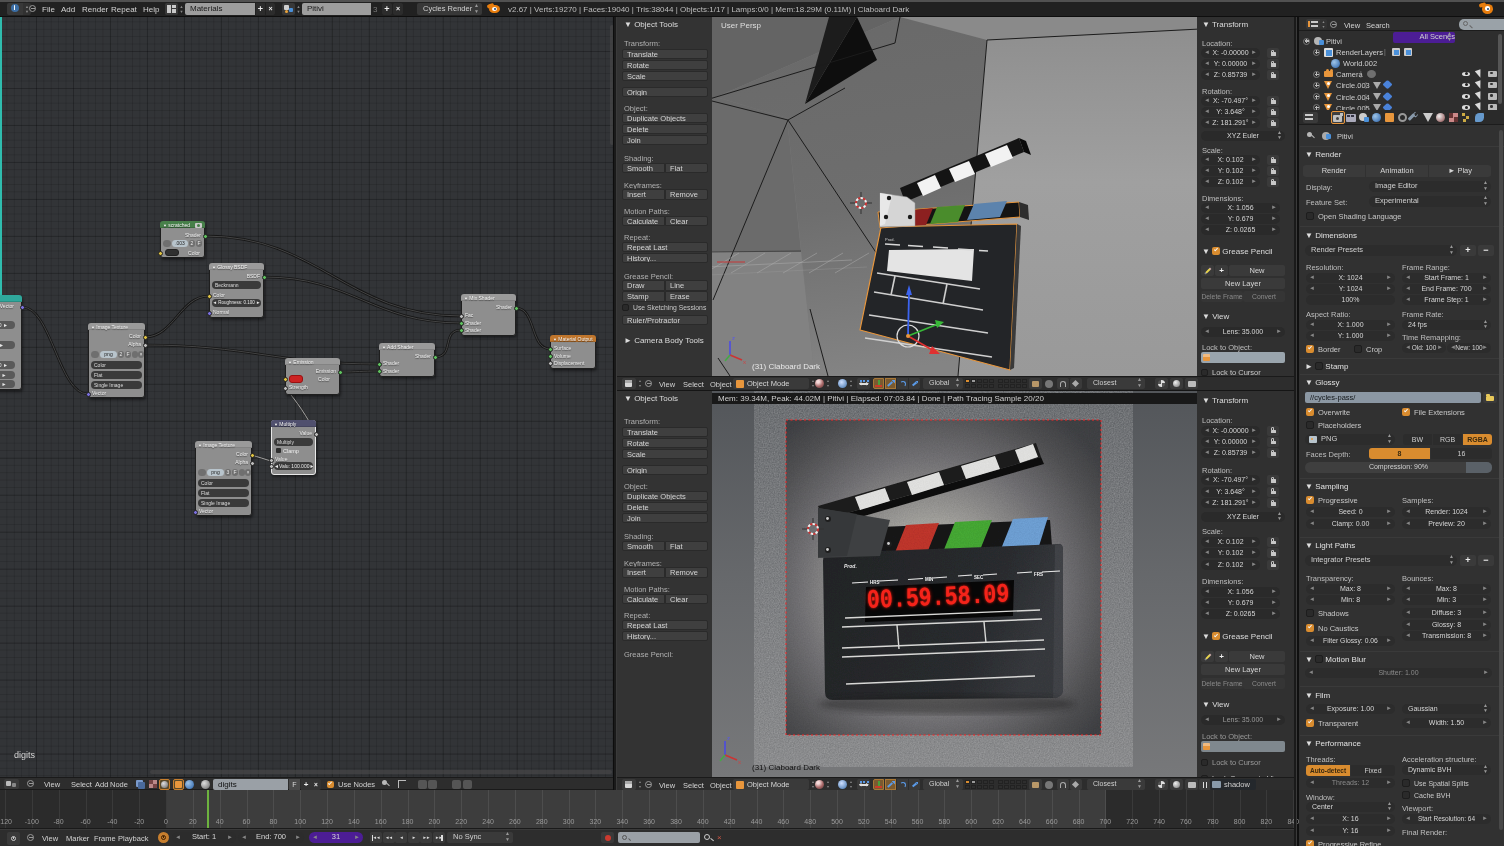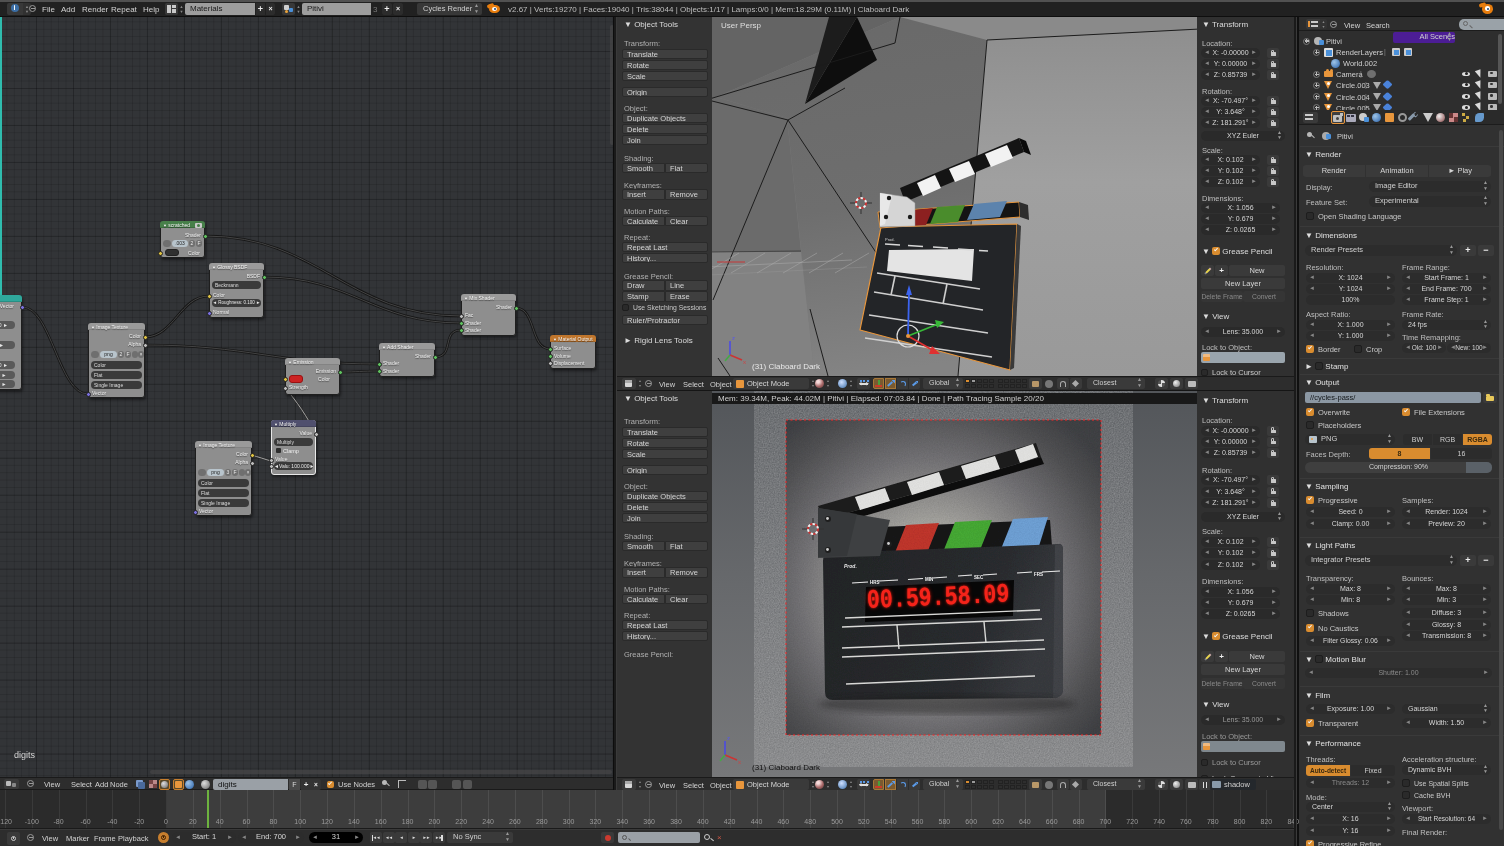--- a/index.html
+++ b/index.html
@@ -313,21 +313,21 @@
 <div class="t" style="left:624px;top:233px;font-size:7.5px;color:#b0b0b0;font-weight:normal;">Repeat:</div>
 <div class="b" style="left:622px;top:241.5px;width:86px;height:10.5px;background:#3f3f3f;border-radius:2px;font-size:7.5px;color:#d5d5d5;text-align:left;line-height:10.5px;padding-left:4px;border:1px solid #2a2a2a;box-sizing:border-box">Repeat Last</div>
 <div class="b" style="left:622px;top:252.5px;width:86px;height:10.5px;background:#3f3f3f;border-radius:2px;font-size:7.5px;color:#d5d5d5;text-align:left;line-height:10.5px;padding-left:4px;border:1px solid #2a2a2a;box-sizing:border-box">History...</div>
 <div class="t" style="left:624px;top:272px;font-size:7.5px;color:#b0b0b0;font-weight:normal;">Grease Pencil:</div>
 <div class="b" style="left:622px;top:280px;width:43px;height:10.5px;background:#3f3f3f;border-radius:2px;font-size:7.5px;color:#d5d5d5;text-align:left;line-height:10.5px;padding-left:4px;border:1px solid #2a2a2a;box-sizing:border-box;border-radius:2px 0 0 2px">Draw</div>
 <div class="b" style="left:665px;top:280px;width:43px;height:10.5px;background:#3f3f3f;border-radius:2px;font-size:7.5px;color:#d5d5d5;text-align:left;line-height:10.5px;padding-left:4px;border:1px solid #2a2a2a;box-sizing:border-box;border-radius:0 2px 2px 0">Line</div>
 <div class="b" style="left:622px;top:291px;width:43px;height:10.5px;background:#3f3f3f;border-radius:2px;font-size:7.5px;color:#d5d5d5;text-align:left;line-height:10.5px;padding-left:4px;border:1px solid #2a2a2a;box-sizing:border-box;border-radius:2px 0 0 2px">Stamp</div>
 <div class="b" style="left:665px;top:291px;width:43px;height:10.5px;background:#3f3f3f;border-radius:2px;font-size:7.5px;color:#d5d5d5;text-align:left;line-height:10.5px;padding-left:4px;border:1px solid #2a2a2a;box-sizing:border-box;border-radius:0 2px 2px 0">Erase</div>
 <div class="t" style="left:622px;top:304px;font-size:6.8px;color:#c8c8c8;"><span style="display:inline-block;width:7px;height:7px;background:#2a2a2a;border:1px solid #1d1d1d;border-radius:2px;vertical-align:-1px;margin-right:4px"></span>Use Sketching Sessions</div>
 <div class="b" style="left:622px;top:314.5px;width:86px;height:10.5px;background:#3f3f3f;border-radius:2px;font-size:7.5px;color:#d5d5d5;text-align:left;line-height:10.5px;padding-left:4px;border:1px solid #2a2a2a;box-sizing:border-box">Ruler/Protractor</div>
-<div class="t" style="left:624px;top:336px;font-size:8px;color:#dcdcdc;font-weight:normal;">► Rigid Lens Tools</div>
+<div class="t" style="left:624px;top:336px;font-size:8px;color:#dcdcdc;font-weight:normal;">► Camera Body Tools</div>
 <div style="left:1197px;top:17px;width:97px;height:359px;background:#303030"></div>
 <div class="t" style="left:1202px;top:20.0px;font-size:8px;color:#dcdcdc;font-weight:normal;">▼ Transform</div>
 <div class="t" style="left:1202px;top:39.0px;font-size:7.5px;color:#bfbfbf;font-weight:normal;">Location:</div>
 <div class="b" style="left:1201px;top:48.0px;width:59px;height:10px;background:#2a2a2a;border-radius:5.0px;font-size:7px;color:#d6d6d6;text-align:center;line-height:9px;"><span style="position:absolute;left:3px;top:0;color:#888;font-size:6px">◄</span><span style="position:absolute;right:3px;top:0;color:#888;font-size:6px">►</span>X: -0.00000</div>
 <div style="left:1267px;top:48.0px;width:12px;height:10px;background:#3a3a3a;border-radius:2px">
       <div style="position:absolute;left:3.5px;top:4.0px;width:5px;height:3.5px;background:#c8c8c8;border-radius:0.5px"></div>
       <div style="position:absolute;left:4.0px;top:1.5px;width:3px;height:3px;border:1px solid #c8c8c8;border-bottom:none;border-radius:2px 2px 0 0"></div>
     </div>
 <div class="b" style="left:1201px;top:59.0px;width:59px;height:10px;background:#2a2a2a;border-radius:5.0px;font-size:7px;color:#d6d6d6;text-align:center;line-height:9px;"><span style="position:absolute;left:3px;top:0;color:#888;font-size:6px">◄</span><span style="position:absolute;right:3px;top:0;color:#888;font-size:6px">►</span>Y: 0.00000</div>
 <div style="left:1267px;top:59.0px;width:12px;height:10px;background:#3a3a3a;border-radius:2px">
@@ -879,21 +879,21 @@
 <div class="b" style="left:1402px;top:284px;width:89px;height:10px;background:#2c2c2c;border-radius:5.0px;font-size:7px;color:#d6d6d6;text-align:center;line-height:9px;"><span style="position:absolute;left:3px;top:0;color:#888;font-size:6px">◄</span><span style="position:absolute;right:3px;top:0;color:#888;font-size:6px">►</span>End Frame: 700</div>
 <div class="b" style="left:1402px;top:295px;width:89px;height:10px;background:#2c2c2c;border-radius:5.0px;font-size:7px;color:#d6d6d6;text-align:center;line-height:9px;"><span style="position:absolute;left:3px;top:0;color:#888;font-size:6px">◄</span><span style="position:absolute;right:3px;top:0;color:#888;font-size:6px">►</span>Frame Step: 1</div>
 <div class="t" style="left:1402px;top:310px;font-size:7.5px;color:#bfbfbf;font-weight:normal;">Frame Rate:</div>
 <div class="b" style="left:1402px;top:320px;width:89px;height:10px;background:#2c2c2c;border-radius:5.0px;font-size:7px;color:#d6d6d6;text-align:left;line-height:9px;padding-left:6px;"><span style="position:absolute;right:3px;top:-1px;color:#999;font-size:5px;line-height:5.0px">▲<br>▼</span>24 fps</div>
 <div class="t" style="left:1402px;top:333px;font-size:7.5px;color:#bfbfbf;font-weight:normal;">Time Remapping:</div>
 <div class="b" style="left:1402px;top:343px;width:44px;height:10px;background:#2c2c2c;border-radius:5.0px;font-size:6.5px;color:#d6d6d6;text-align:center;line-height:9px;"><span style="position:absolute;left:3px;top:0;color:#888;font-size:6px">◄</span><span style="position:absolute;right:3px;top:0;color:#888;font-size:6px">►</span>Old: 100</div>
 <div class="b" style="left:1447px;top:343px;width:44px;height:10px;background:#2c2c2c;border-radius:5.0px;font-size:6.5px;color:#d6d6d6;text-align:center;line-height:9px;"><span style="position:absolute;left:3px;top:0;color:#888;font-size:6px">◄</span><span style="position:absolute;right:3px;top:0;color:#888;font-size:6px">►</span>New: 100</div>
 <div style="left:1300px;top:358px;width:204px;height:1px;background:#262626;border-bottom:1px solid #3a3a3a"></div>
 <div class="t" style="left:1305px;top:362px;font-size:8px;color:#e0e0e0">► <span style="display:inline-block;width:8px;height:8px;background:#2a2a2a;border:1px solid #1d1d1d;border-radius:2px;vertical-align:-1px"></span> Stamp</div>
 <div style="left:1300px;top:374px;width:204px;height:1px;background:#262626;border-bottom:1px solid #3a3a3a"></div>
-<div class="t" style="left:1305px;top:378px;font-size:8px;color:#e0e0e0;font-weight:normal;">▼ Output</div>
+<div class="t" style="left:1305px;top:378px;font-size:8px;color:#e0e0e0;font-weight:normal;">▼ Glossy</div>
 <div class="b" style="left:1305px;top:392px;width:176px;height:11px;background:#8b97a3;border-radius:2px;font-size:7.5px;color:#15191c;text-align:left;line-height:11px;padding-left:5px;">//cycles-pass/</div>
 <div class="b" style="left:1483px;top:392px;width:14px;height:11px;background:#3a3a3a;border-radius:2px;font-size:7px;color:#ccc;text-align:center;line-height:11px;"></div>
 <div style="left:1486px;top:395.5px;width:8px;height:5.5px;background:#e8c95a;border-radius:1px"></div>
     <div style="left:1486px;top:394px;width:4px;height:2px;background:#e8c95a;border-radius:1px 1px 0 0"></div>
 <div class="t" style="left:1306px;top:408px;font-size:7.5px;color:#c8c8c8;"><span style="position:relative;display:inline-block;width:8px;height:8px;background:#d98c2f;border-radius:2px;vertical-align:-1px;margin-right:4px"><span style="position:absolute;left:1.6px;top:1.44px;width:4.4px;height:2.4px;border-left:1.4px solid #f2f2f2;border-bottom:1.4px solid #f2f2f2;transform:rotate(-48deg)"></span></span>Overwrite</div>
 <div class="t" style="left:1402px;top:408px;font-size:7.5px;color:#c8c8c8;"><span style="position:relative;display:inline-block;width:8px;height:8px;background:#d98c2f;border-radius:2px;vertical-align:-1px;margin-right:4px"><span style="position:absolute;left:1.6px;top:1.44px;width:4.4px;height:2.4px;border-left:1.4px solid #f2f2f2;border-bottom:1.4px solid #f2f2f2;transform:rotate(-48deg)"></span></span>File Extensions</div>
 <div class="t" style="left:1306px;top:421px;font-size:7.5px;color:#c8c8c8;"><span style="display:inline-block;width:8px;height:8px;background:#2a2a2a;border:1px solid #1d1d1d;border-radius:2px;vertical-align:-1px;margin-right:4px"></span>Placeholders</div>
 <div class="b" style="left:1305px;top:434px;width:90px;height:11px;background:#2c2c2c;border-radius:5.5px;font-size:7.5px;color:#d0d0d0;text-align:left;line-height:10px;padding-left:6px;padding-left:16px"><span style="position:absolute;right:3px;top:-1px;color:#999;font-size:5px;line-height:5.5px">▲<br>▼</span>PNG</div>
 <div style="left:1309px;top:436px;width:8px;height:7px;background:#b8c4cc;border-radius:1px"></div>
     <div style="left:1310.5px;top:437.5px;width:2.5px;height:2.5px;background:#e89a3c;border-radius:50%"></div>
@@ -941,21 +941,21 @@
 <div class="b" style="left:1402px;top:718px;width:89px;height:10px;background:#2c2c2c;border-radius:5.0px;font-size:7px;color:#d6d6d6;text-align:center;line-height:9px;"><span style="position:absolute;left:3px;top:0;color:#888;font-size:6px">◄</span><span style="position:absolute;right:3px;top:0;color:#888;font-size:6px">►</span>Width: 1.50</div>
 <div style="left:1300px;top:735px;width:204px;height:1px;background:#262626;border-bottom:1px solid #3a3a3a"></div>
 <div class="t" style="left:1305px;top:739px;font-size:8px;color:#e0e0e0;font-weight:normal;">▼ Performance</div>
 <div class="t" style="left:1306px;top:755px;font-size:7.5px;color:#bfbfbf;font-weight:normal;">Threads:</div>
 <div class="t" style="left:1402px;top:755px;font-size:7.5px;color:#bfbfbf;font-weight:normal;">Acceleration structure:</div>
 <div class="b" style="left:1306px;top:765px;width:44px;height:11px;background:#d98c2f;border-radius:2px;font-size:6.5px;color:#3a2a10;text-align:center;line-height:11px;border-radius:3px 0 0 3px;font-weight:bold">Auto-detect</div>
 <div class="b" style="left:1351px;top:765px;width:44px;height:11px;background:#2c2c2c;border-radius:2px;font-size:7px;color:#ccc;text-align:center;line-height:11px;border-radius:0 3px 3px 0">Fixed</div>
 <div class="b" style="left:1402px;top:765px;width:89px;height:10px;background:#2c2c2c;border-radius:5.0px;font-size:7px;color:#d6d6d6;text-align:left;line-height:9px;padding-left:6px;"><span style="position:absolute;right:3px;top:-1px;color:#999;font-size:5px;line-height:5.0px">▲<br>▼</span>Dynamic BVH</div>
 <div class="b" style="left:1306px;top:778px;width:89px;height:10px;background:#2c2c2c;border-radius:5.0px;font-size:7px;color:#8a8a8a;text-align:center;line-height:9px;"><span style="position:absolute;left:3px;top:0;color:#888;font-size:6px">◄</span><span style="position:absolute;right:3px;top:0;color:#888;font-size:6px">►</span>Threads: 12</div>
 <div class="t" style="left:1402px;top:779px;font-size:7px;color:#c8c8c8;"><span style="display:inline-block;width:8px;height:8px;background:#2a2a2a;border:1px solid #1d1d1d;border-radius:2px;vertical-align:-1px;margin-right:4px"></span>Use Spatial Splits</div>
-<div class="t" style="left:1306px;top:793px;font-size:7.5px;color:#bfbfbf;font-weight:normal;">Mode:</div>
+<div class="t" style="left:1306px;top:793px;font-size:7.5px;color:#bfbfbf;font-weight:normal;">Window:</div>
 <div class="t" style="left:1402px;top:791px;font-size:7px;color:#c8c8c8;"><span style="display:inline-block;width:8px;height:8px;background:#2a2a2a;border:1px solid #1d1d1d;border-radius:2px;vertical-align:-1px;margin-right:4px"></span>Cache BVH</div>
 <div class="b" style="left:1306px;top:802px;width:89px;height:10px;background:#2c2c2c;border-radius:5.0px;font-size:7px;color:#d6d6d6;text-align:left;line-height:9px;padding-left:6px;"><span style="position:absolute;right:3px;top:-1px;color:#999;font-size:5px;line-height:5.0px">▲<br>▼</span>Center</div>
 <div class="t" style="left:1402px;top:804px;font-size:7.5px;color:#bfbfbf;font-weight:normal;">Viewport:</div>
 <div class="b" style="left:1306px;top:814px;width:89px;height:10px;background:#2c2c2c;border-radius:5.0px;font-size:7px;color:#d6d6d6;text-align:center;line-height:9px;"><span style="position:absolute;left:3px;top:0;color:#888;font-size:6px">◄</span><span style="position:absolute;right:3px;top:0;color:#888;font-size:6px">►</span>X: 16</div>
 <div class="b" style="left:1402px;top:814px;width:89px;height:10px;background:#2c2c2c;border-radius:5.0px;font-size:6.5px;color:#d6d6d6;text-align:center;line-height:9px;"><span style="position:absolute;left:3px;top:0;color:#888;font-size:6px">◄</span><span style="position:absolute;right:3px;top:0;color:#888;font-size:6px">►</span>Start Resolution: 64</div>
 <div class="b" style="left:1306px;top:826px;width:89px;height:10px;background:#2c2c2c;border-radius:5.0px;font-size:7px;color:#d6d6d6;text-align:center;line-height:9px;"><span style="position:absolute;left:3px;top:0;color:#888;font-size:6px">◄</span><span style="position:absolute;right:3px;top:0;color:#888;font-size:6px">►</span>Y: 16</div>
 <div class="t" style="left:1402px;top:828px;font-size:7.5px;color:#bfbfbf;font-weight:normal;">Final Render:</div>
 <div class="t" style="left:1306px;top:840px;font-size:7.5px;color:#c8c8c8;"><span style="position:relative;display:inline-block;width:8px;height:8px;background:#d98c2f;border-radius:2px;vertical-align:-1px;margin-right:4px"><span style="position:absolute;left:1.6px;top:1.44px;width:4.4px;height:2.4px;border-left:1.4px solid #f2f2f2;border-bottom:1.4px solid #f2f2f2;transform:rotate(-48deg)"></span></span>Progressive Refine</div>
 <div style="left:1499px;top:130px;width:4px;height:700px;background:#484848;border-radius:2px"></div>
 <div style="left:0px;top:790px;width:1297px;height:39px;background:#2b2b2b"></div>
@@ -1068,21 +1068,21 @@
     <div style="left:28.5px;top:837px;width:4px;height:1px;background:#999"></div>
 <div class="t" style="left:42px;top:833.5px;font-size:7.5px;color:#d2d2d2;font-weight:normal;">View</div>
 <div class="t" style="left:66px;top:833.5px;font-size:7.5px;color:#d2d2d2;font-weight:normal;">Marker</div>
 <div class="t" style="left:94px;top:833.5px;font-size:7.5px;color:#d2d2d2;font-weight:normal;">Frame</div>
 <div class="t" style="left:118px;top:833.5px;font-size:7.5px;color:#d2d2d2;font-weight:normal;">Playback</div>
 <div style="left:158px;top:832px;width:11px;height:11px;background:#c87f2e;border-radius:5.5px"></div>
     <div style="left:160.7px;top:834.7px;width:5.6px;height:5.6px;border:1px solid #402000;border-radius:50%"></div>
     <div style="left:163.0px;top:835.5px;width:1px;height:2.5px;background:#402000"></div>
 <div class="b" style="left:172px;top:832px;width:64px;height:11px;background:#2c2c2c;border-radius:5.5px;font-size:7.5px;color:#d6d6d6;text-align:center;line-height:10px;"><span style="position:absolute;left:3px;top:0;color:#888;font-size:6px">◄</span><span style="position:absolute;right:3px;top:0;color:#888;font-size:6px">►</span>Start: 1</div>
 <div class="b" style="left:238px;top:832px;width:66px;height:11px;background:#2c2c2c;border-radius:5.5px;font-size:7.5px;color:#d6d6d6;text-align:center;line-height:10px;"><span style="position:absolute;left:3px;top:0;color:#888;font-size:6px">◄</span><span style="position:absolute;right:3px;top:0;color:#888;font-size:6px">►</span>End: 700</div>
-<div class="b" style="left:309px;top:832px;width:54px;height:11px;background:#000000;border-radius:5.5px;font-size:7.5px;color:#d8d8d8;text-align:center;line-height:10px;"><span style="position:absolute;left:3px;top:0;color:#888;font-size:6px">◄</span><span style="position:absolute;right:3px;top:0;color:#888;font-size:6px">►</span>31</div>
+<div class="b" style="left:309px;top:832px;width:54px;height:11px;background:#4c1d95;border-radius:5.5px;font-size:7.5px;color:#d8d8d8;text-align:center;line-height:10px;"><span style="position:absolute;left:3px;top:0;color:#888;font-size:6px">◄</span><span style="position:absolute;right:3px;top:0;color:#888;font-size:6px">►</span>31</div>
 <div style="left:370px;top:832px;width:12px;height:11px;background:#3a3a3a;border-radius:2px;text-align:center;line-height:11px;font-size:4.5px;color:#ddd;letter-spacing:-1px"><span style="position:absolute;left:2px;top:2.5px;width:1.2px;height:6px;background:#ddd"></span>◄◄</div>
 <div style="left:382.5px;top:832px;width:12px;height:11px;background:#3a3a3a;border-radius:2px;text-align:center;line-height:11px;font-size:4.5px;color:#ddd;letter-spacing:-1px">◄◄</div>
 <div style="left:395.0px;top:832px;width:12px;height:11px;background:#3a3a3a;border-radius:2px;text-align:center;line-height:11px;font-size:4.5px;color:#ddd;letter-spacing:-1px">◄</div>
 <div style="left:407.5px;top:832px;width:12px;height:11px;background:#3a3a3a;border-radius:2px;text-align:center;line-height:11px;font-size:4.5px;color:#ddd;letter-spacing:-1px">►</div>
 <div style="left:420.0px;top:832px;width:12px;height:11px;background:#3a3a3a;border-radius:2px;text-align:center;line-height:11px;font-size:4.5px;color:#ddd;letter-spacing:-1px">►►</div>
 <div style="left:432.5px;top:832px;width:12px;height:11px;background:#3a3a3a;border-radius:2px;text-align:center;line-height:11px;font-size:4.5px;color:#ddd;letter-spacing:-1px"><span style="position:absolute;right:2px;top:2.5px;width:1.2px;height:6px;background:#ddd"></span>►►</div>
 <div class="b" style="left:447px;top:832px;width:66px;height:11px;background:#3a3a3a;border-radius:5.5px;font-size:7.5px;color:#d0d0d0;text-align:left;line-height:10px;padding-left:6px;border-radius:2px"><span style="position:absolute;right:3px;top:-1px;color:#999;font-size:5px;line-height:5.5px">▲<br>▼</span>No Sync</div>
 <div style="left:601px;top:832px;width:13px;height:11px;background:#3a3a3a;border-radius:2px"></div>
     <div style="left:604.5px;top:835px;width:6px;height:6px;background:#cc3a2f;border-radius:50%"></div>
 <div class="b" style="left:618px;top:832px;width:82px;height:11px;background:#9aa0a6;border-radius:2px;font-size:7px;color:#333;text-align:left;line-height:11px;padding-left:3px;border-radius:2px"></div>

